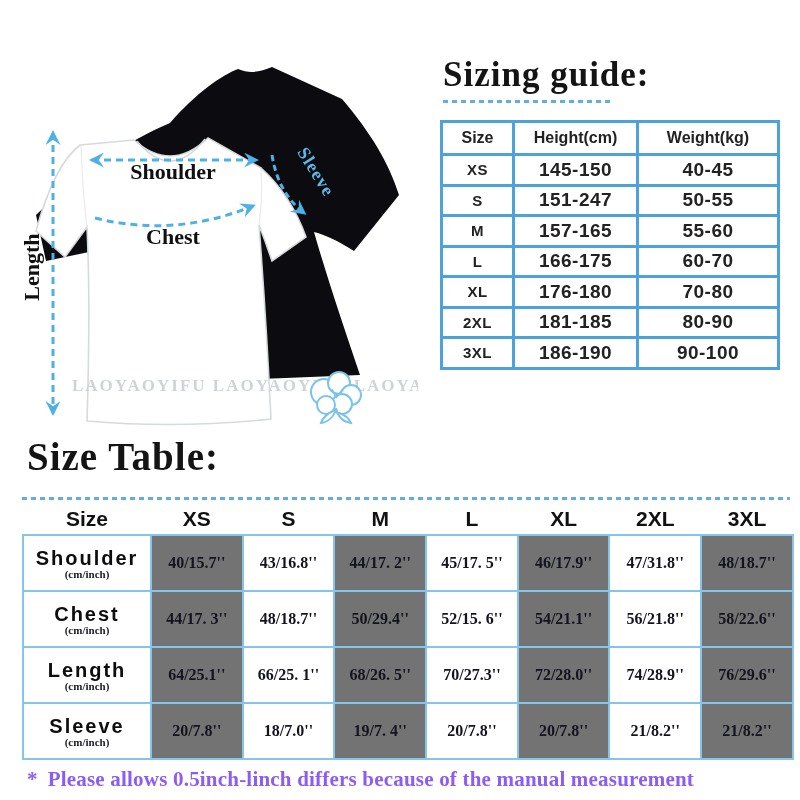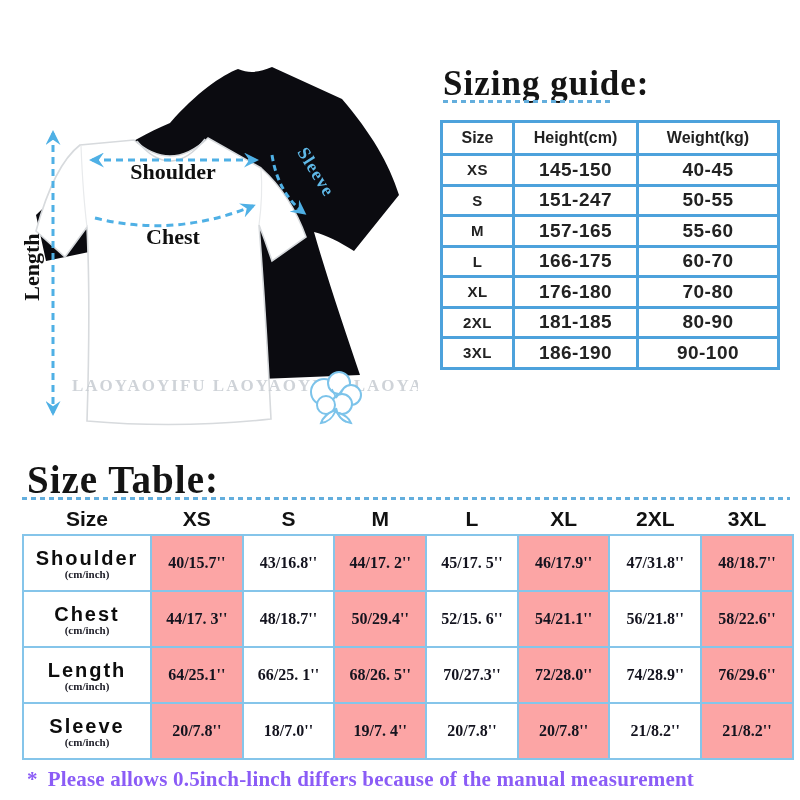--- a/index.html
+++ b/index.html
@@ -7,22 +7,22 @@
     width:800px;height:800px;background:#ffffff;position:relative;overflow:hidden;
     font-family:"Liberation Sans",sans-serif;color:#1c1c1c;
   }
   .abs{position:absolute;}
 
   
   .big-title{
     font-family:"Liberation Serif",serif;font-weight:bold;color:#141414;
     letter-spacing:1px;line-height:1;margin:0;
   }
-  #sizing-guide-title{left:443px;top:66px;font-size:35px;}
-  #size-table-title{left:27px;top:460px;font-size:39px;}
+  #sizing-guide-title{left:443px;top:57px;font-size:35px;}
+  #size-table-title{left:27px;top:437px;font-size:39px;}
   .dash-line{
     height:3px;
     background:repeating-linear-gradient(90deg,#63aedd 0 5px,rgba(0,0,0,0) 5px 9px);
   }
   #guide-dash{left:443px;top:100px;width:168px;}
   #table-dash{left:22px;top:497px;width:768px;}
 
   
   #guide-table-wrap{left:440px;top:120px;width:337px;}
   table{border-collapse:collapse;table-layout:fixed;}
@@ -39,21 +39,21 @@
   #size-table-wrap{left:22px;top:504px;width:770px;}
   #size-table{width:770px;}
   #size-table thead th{
     border:none;background:#fff;font-size:21px;font-weight:bold;color:#111;
     height:30px;vertical-align:middle;padding:0;
   }
   #size-table tbody td{
     border:2.5px solid #85c5ea;text-align:center;vertical-align:middle;
     height:54px;background:#ffffff;padding:0;
   }
-  #size-table tbody td.blue{background:#fca5a5;}
+  #size-table tbody td.blue{background:#737373;}
   #size-table tbody td.val{
     font-family:"Liberation Serif",serif;font-weight:bold;font-size:16px;color:#14141f;
   }
   .row-label{font-size:20px;font-weight:bold;letter-spacing:2px;color:#0d0d0d;line-height:1.1;}
   .row-unit{
     font-family:"Liberation Serif",serif;font-weight:bold;font-size:11px;color:#20202a;line-height:1;
   }
 
   
   #note{

